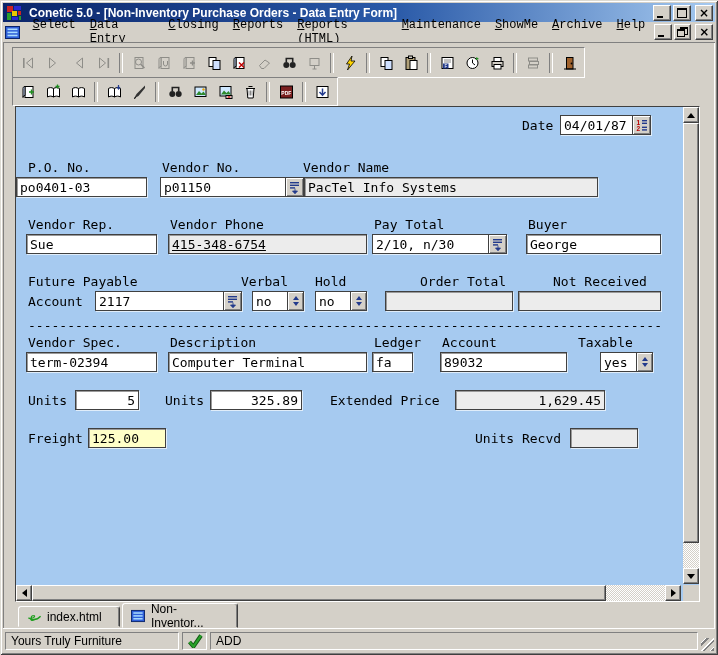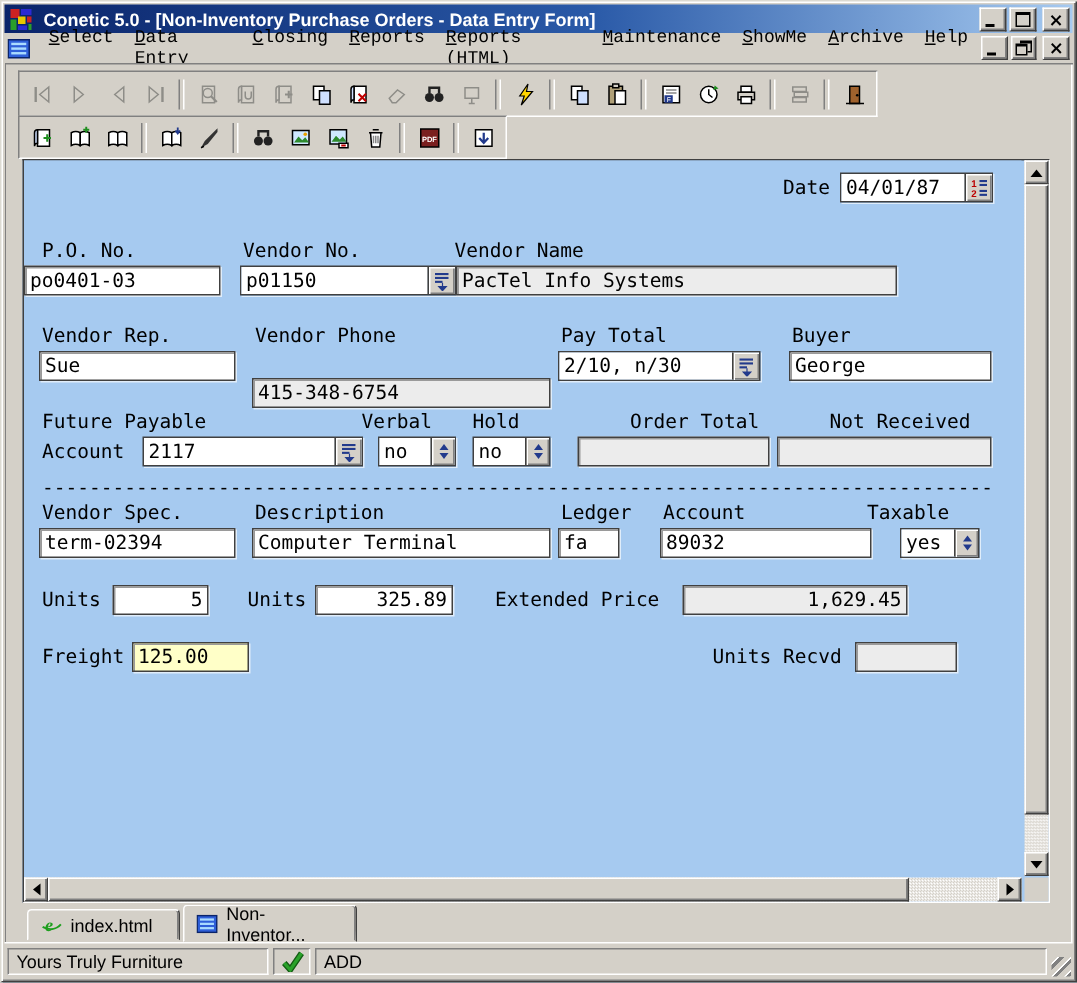--- a/index.html
+++ b/index.html
@@ -432,21 +432,21 @@
           </svg>
         </span>
       </span>
     </div>
 
   <div class="form-panel">
     <div class="form-canvas">
 
 
       <span class="flabel" style="left:506px;top:11px;">Date</span>
-      <span class="fgroup" style="left:544px;top:8px;width:102px;">
+      <span class="fgroup" style="left:544px;top:8px;width:91px;">
         <input class="ffield" value="04/01/87" style="">
         <span class="mini-btn">
           <svg width="12" height="13" viewBox="0 0 12 13">
             <text x="0.5" y="5.5" font-size="6.5" fill="#bb0000" font-weight="bold" font-family="sans-serif">1</text>
             <rect x="6" y="1" width="5" height="1.4" fill="#223a8c"></rect>
               <rect x="6" y="3.6" width="5" height="1.4" fill="#223a8c"></rect>
             <text x="0.5" y="12" font-size="6.5" fill="#bb0000" font-weight="bold" font-family="sans-serif">2</text>
             <rect x="6" y="7.6" width="5" height="1.4" fill="#223a8c"></rect>
               <rect x="6" y="10.2" width="5" height="1.4" fill="#223a8c"></rect>
           </svg>
@@ -468,21 +468,21 @@
           </svg>
         </span>
       </span>
       <input class="ffield ro" style="left: 288px; top: 70px; width: 294px;" value="PacTel Info Systems">
 
       <span class="flabel" style="left:12px;top:110px;">Vendor Rep.</span>
       <span class="flabel" style="left:154px;top:110px;">Vendor Phone</span>
       <span class="flabel" style="left:358px;top:110px;">Pay Total</span>
       <span class="flabel" style="left:512px;top:110px;">Buyer</span>
       <input class="ffield" style="left: 10px; top: 127px; width: 131px;" value="Sue">
-      <input class="ffield ro" style="left: 152px; top: 145px; width: 199px;" value="415-348-6754">
+      <input class="ffield ro" style="left: 152px; top: 127px; width: 199px; text-decoration: underline;" value="415-348-6754">
       <span class="fgroup" style="left:356px;top:127px;width:135px;">
         <input class="ffield" value="2/10, n/30" style="">
         <span class="mini-btn">
           <svg width="12" height="13" viewBox="0 0 12 13">
             <rect x="1" y="1" width="9" height="1.4" fill="#223a8c"></rect>
               <rect x="1" y="3.6" width="9" height="1.4" fill="#223a8c"></rect>
             <rect x="1" y="6.2" width="5" height="1.4" fill="#223a8c"></rect>
             <path d="M6 7.5v2.5M3.5 10h5L6 12.8z" fill="#223a8c" stroke="#223a8c" stroke-width="0.8"></path>
           </svg>
         </span>
@@ -527,21 +527,21 @@
       <span class="dashes" style="left:12px;top:211px;">---------------------------------------------------------------------------------</span>
 
       <span class="flabel" style="left:12px;top:228px;">Vendor Spec.</span>
       <span class="flabel" style="left:154px;top:228px;">Description</span>
       <span class="flabel" style="left:358px;top:228px;">Ledger</span>
       <span class="flabel" style="left:426px;top:228px;">Account</span>
       <span class="flabel" style="left:562px;top:228px;">Taxable</span>
       <input class="ffield" style="left: 10px; top: 245px; width: 131px;" value="term-02394">
       <input class="ffield" style="left: 152px; top: 245px; width: 199px;" value="Computer Terminal">
       <input class="ffield" style="left: 356px; top: 245px; width: 41px;" value="fa">
-      <input class="ffield" style="left: 424px; top: 245px; width: 141px;" value="89032">
+      <input class="ffield" style="left: 424px; top: 245px; width: 127px;" value="89032">
       <span class="fgroup" style="left:584px;top:245px;width:53px;">
         <input class="ffield" value="yes" style="">
         <span class="mini-btn" style="width:15px;flex-direction:column;">
           <span class="tri spin-tri-up"></span>
           <span class="tri spin-tri-down"></span>
         </span>
       </span>
 
       <span class="flabel" style="left:12px;top:286px;">Units</span>
       <input class="ffield num" style="left: 59px; top: 283px; width: 64px;" value="5">

